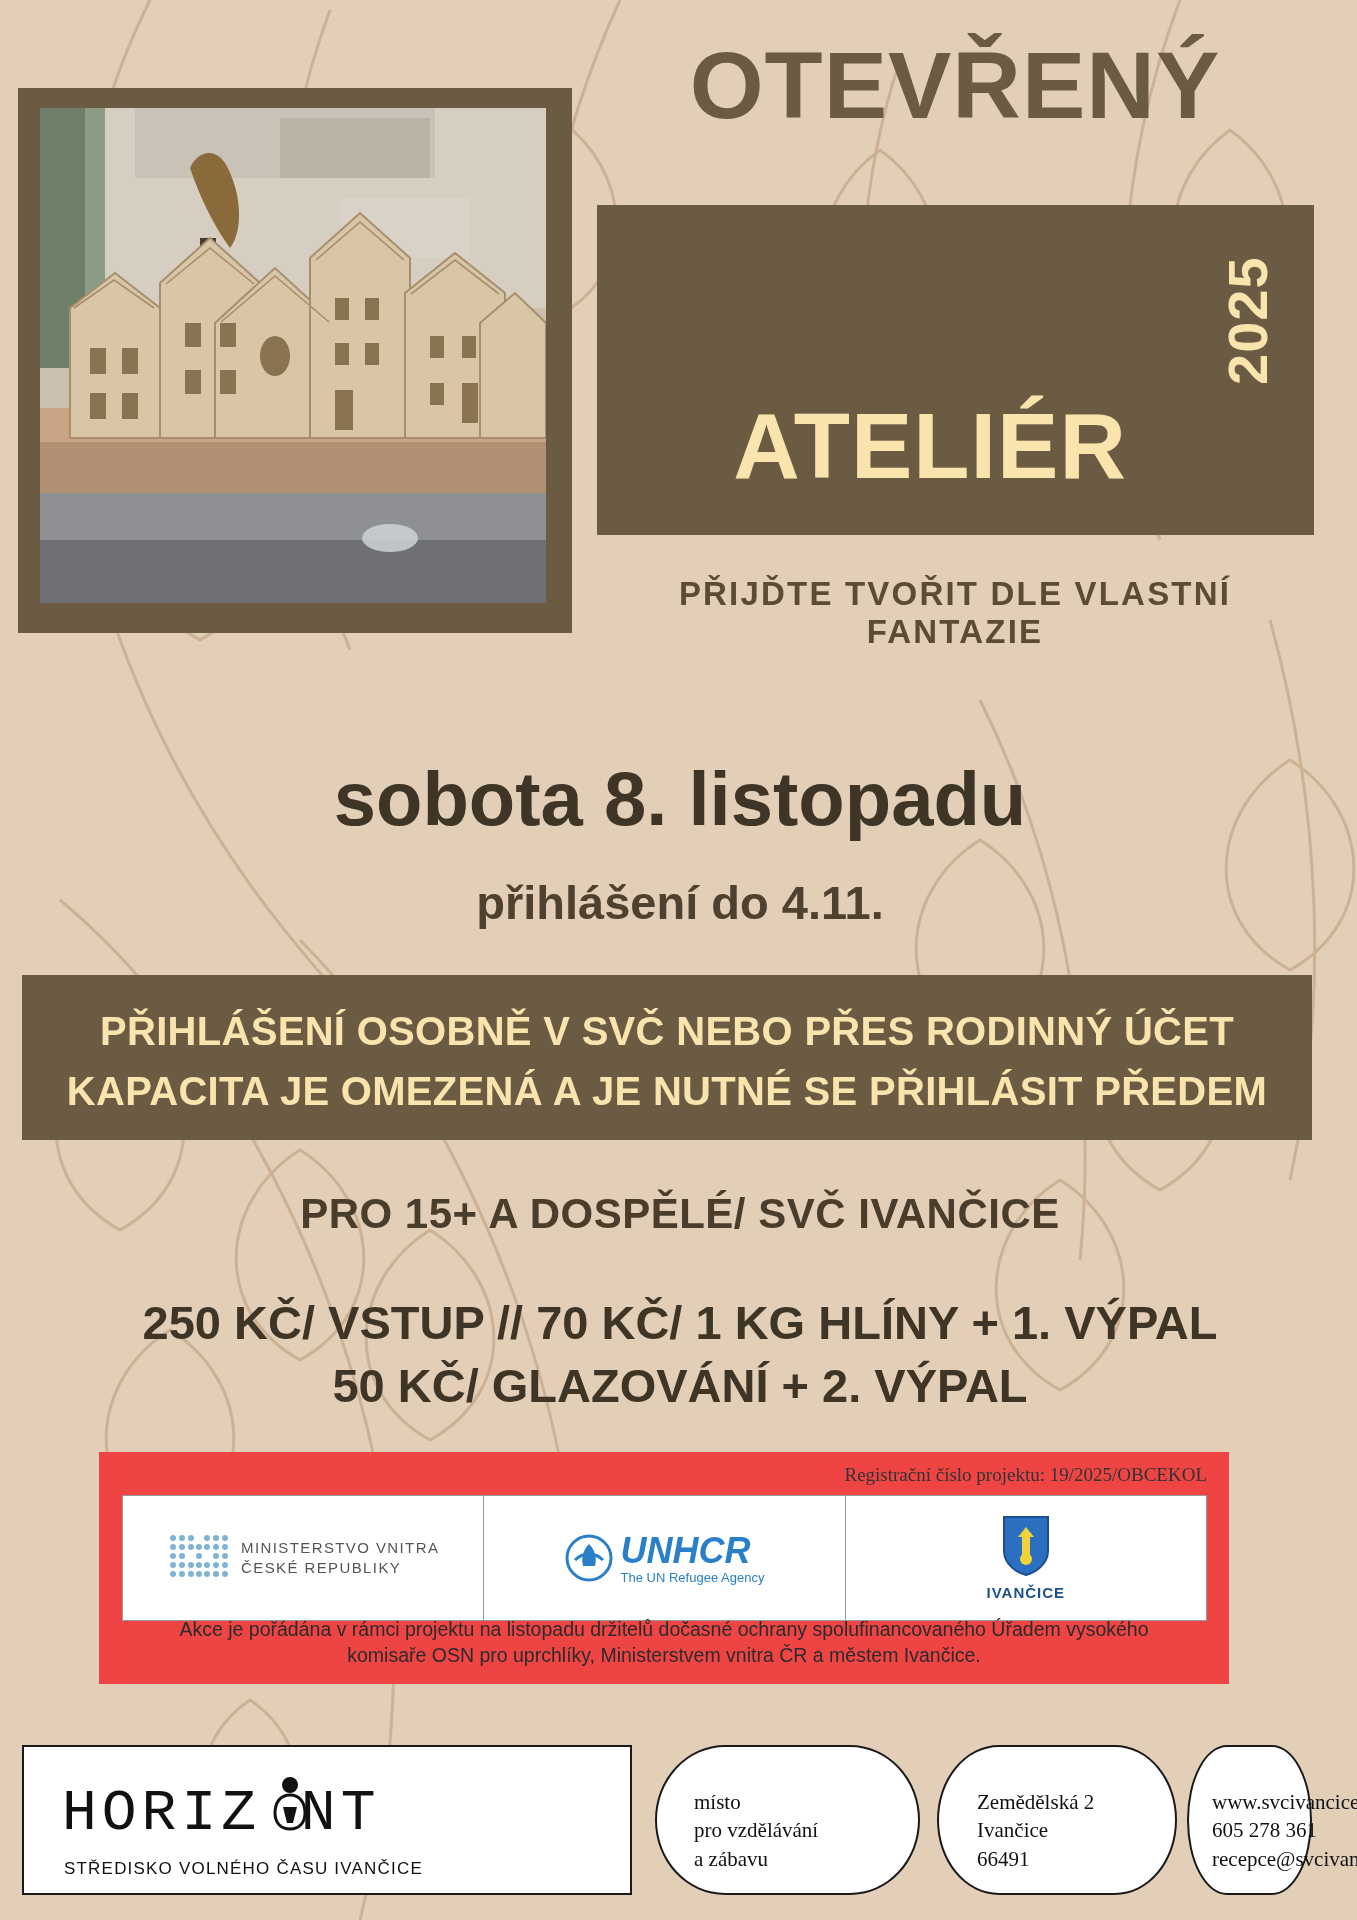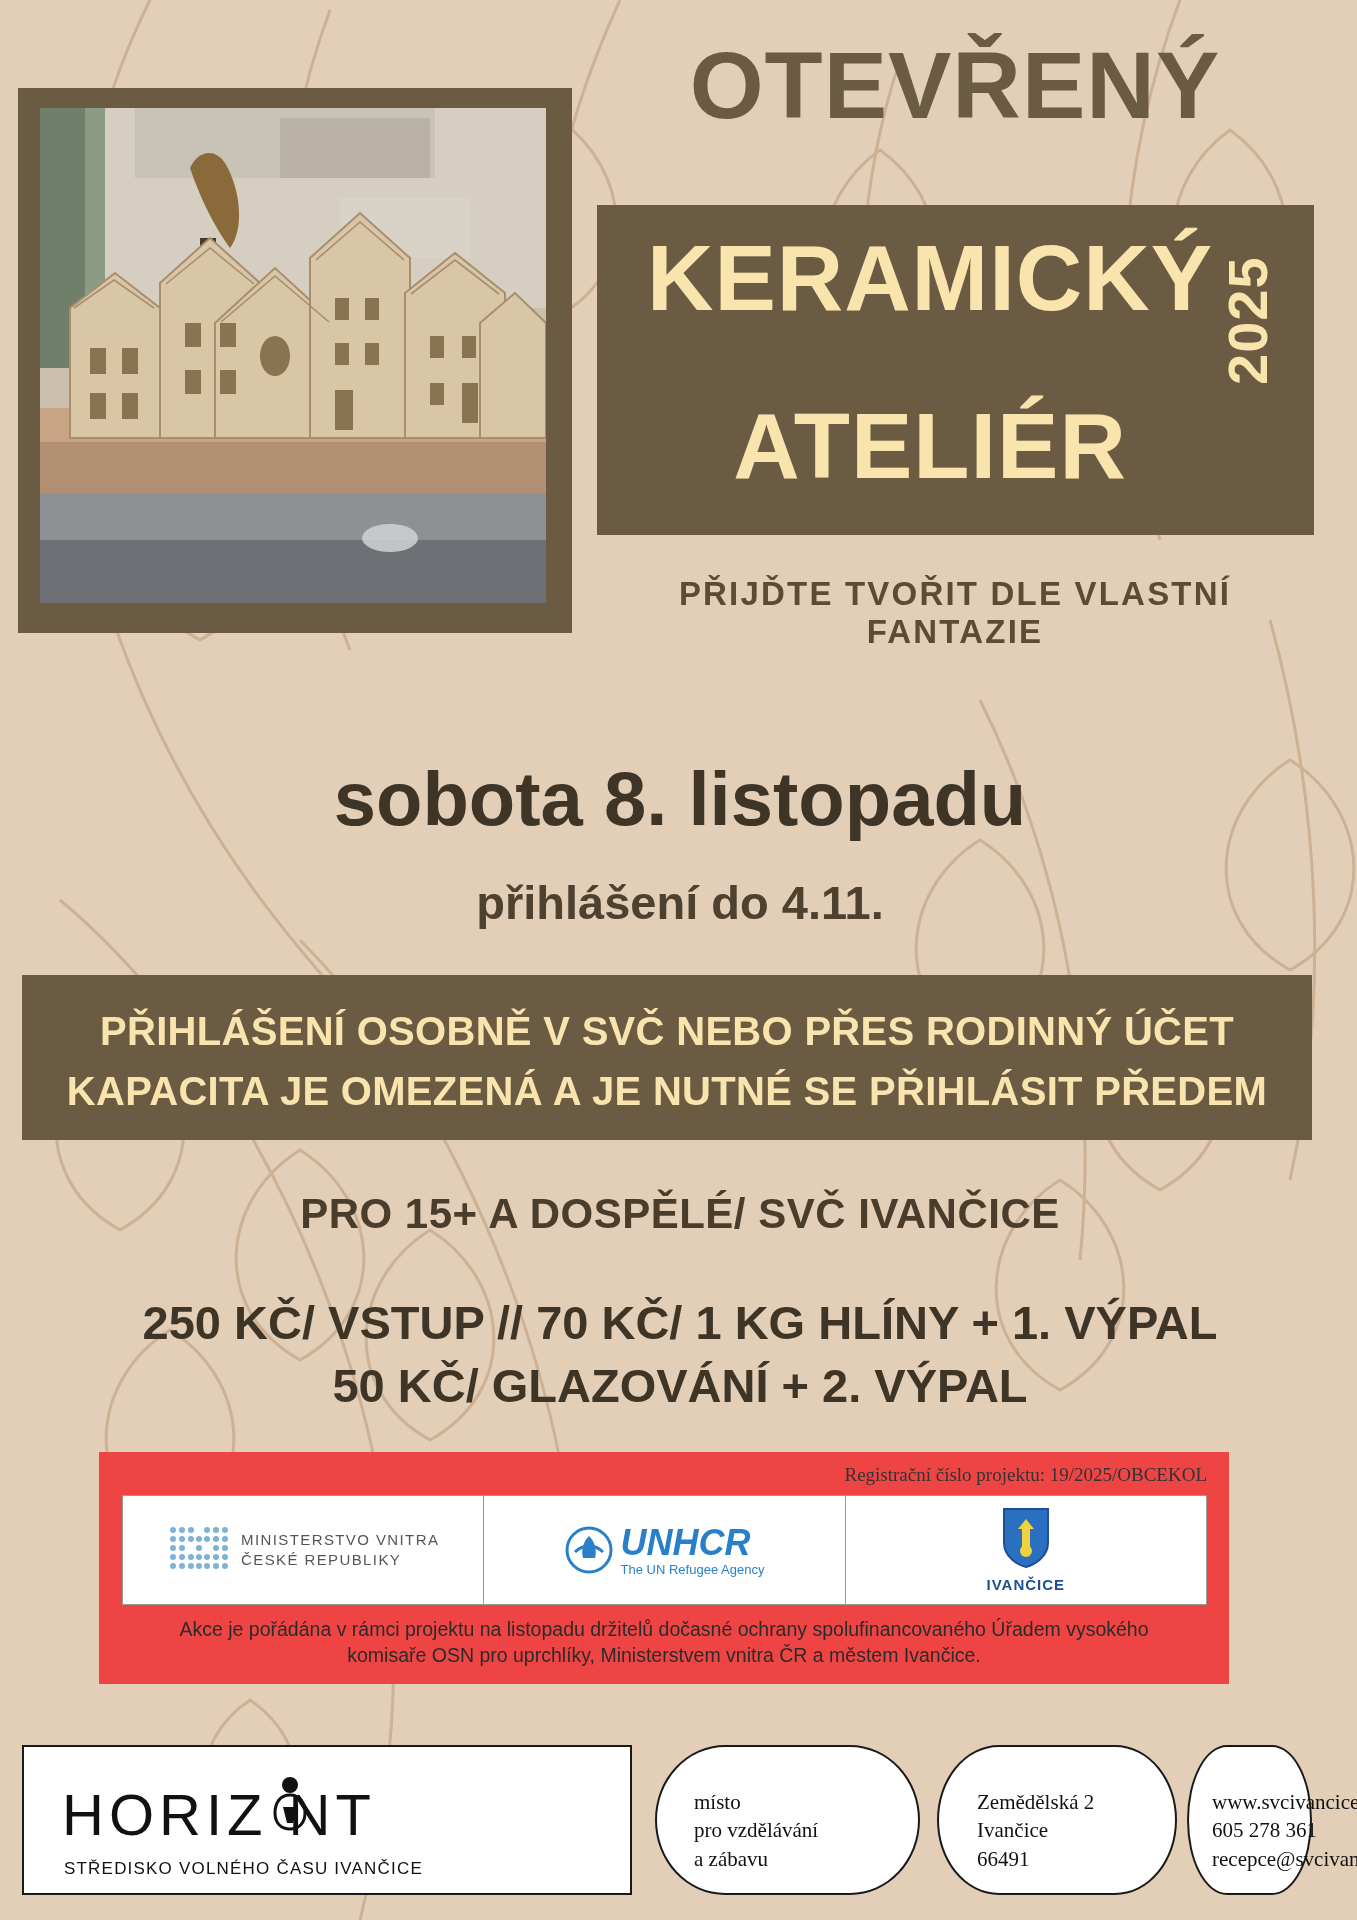--- a/index.html
+++ b/index.html
@@ -227,21 +227,21 @@
     top: 12px;
     font-size: 19px;
     color: #333;
     font-family: "Liberation Serif", serif;
   }
   .logo-row {
     position: absolute;
     left: 23px;
     top: 43px;
     width: 1084px;
-    height: 110px;
+    height: 126px;
     display: flex;
   }
   .logo-cell {
     border: 1px solid #999;
     box-sizing: border-box;
     flex: 1;
     display: flex;
     align-items: center;
     justify-content: center;
     gap: 10px;
@@ -303,21 +303,21 @@
     background: #fff;
     box-sizing: border-box;
   }
   .fbox-logo { left: 0px; top: 0px; width: 610px; height: 150px; }
   .fbox-a { left: 633px; top: 0px; width: 265px; height: 150px; border-radius: 70px/75px; }
   .fbox-b { left: 915px; top: 0px; width: 240px; height: 150px; border-radius: 62px/75px; }
   .horizont {
     position: absolute;
     left: 38px;
     top: 34px;
-    font-family: Liberation Sans, sans-serif;
+    font-family: Liberation Mono, monospace;
     font-size: 58px;
     letter-spacing: 5px;
     color: #111;
     font-weight: normal;
   }
   .horizont-sub {
     position: absolute;
     left: 40px;
     top: 112px;
     font-size: 17px;
@@ -427,21 +427,20 @@
           <path d="M276,152 L320,114 L364,152"></path>
           <path d="M371,186 L415,152 L459,186"></path>
         </g>
         <ellipse cx="350" cy="430" rx="28" ry="14" fill="#cfd2d6" opacity="0.85"></ellipse>
       </svg>
     </div>
   </div>
 
   <div class="title-1">OTEVŘENÝ</div>
   <div class="title-band"></div>
-  <div class="title-2">KERAMICKÝ</div>
   <div class="title-3">ATELIÉR</div>
   <div class="year">2025</div>
 
   <div class="subtitle">PŘIJĎTE TVOŘIT DLE VLASTNÍ FANTAZIE</div>
   <div class="date">sobota 8. listopadu</div>
   <div class="deadline">přihlášení do 4.11.</div>
 
   <div class="info-band"></div>
   <div class="info-line info-line-1">PŘIHLÁŠENÍ OSOBNĚ V SVČ NEBO PŘES RODINNÝ ÚČET</div>
   <div class="info-line info-line-2">KAPACITA JE OMEZENÁ A JE NUTNÉ SE PŘIHLÁSIT PŘEDEM</div>

